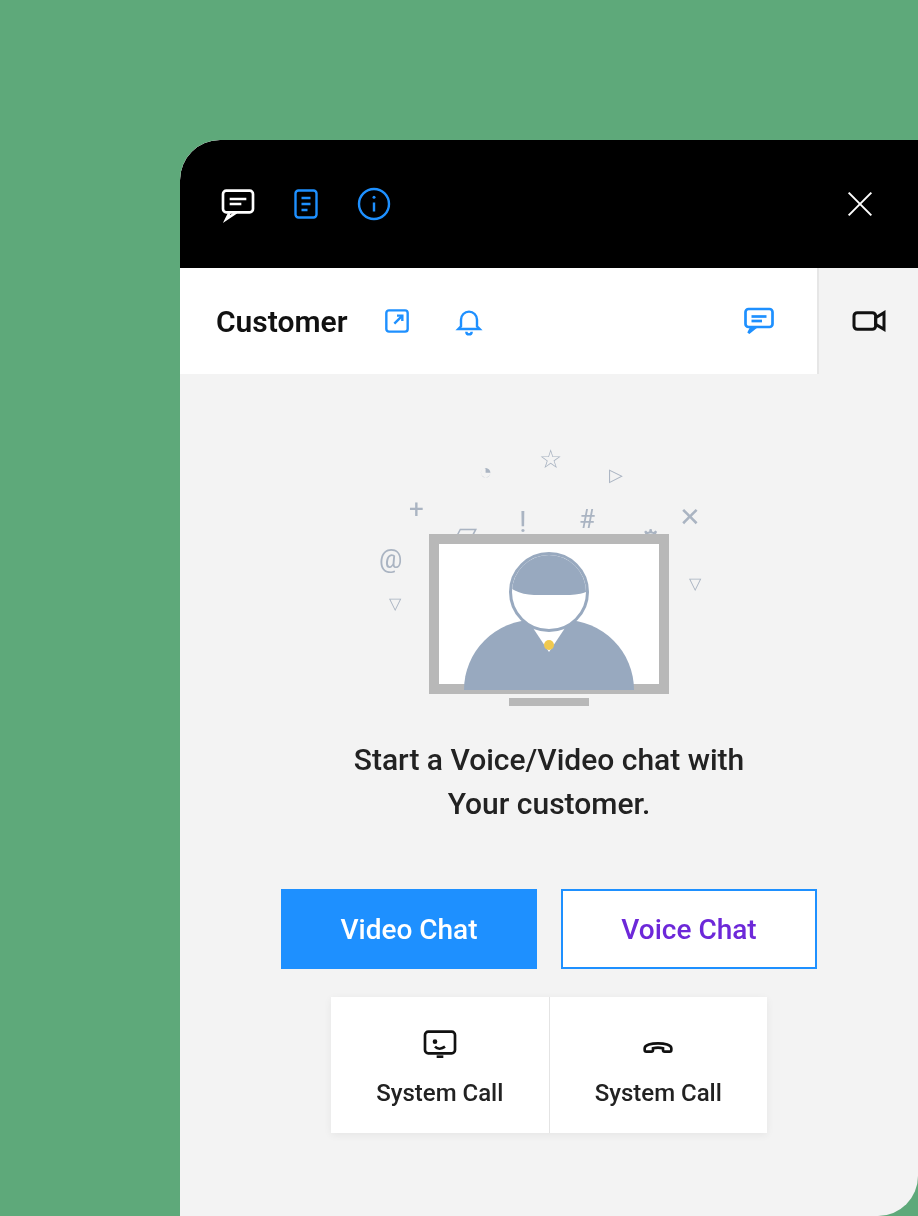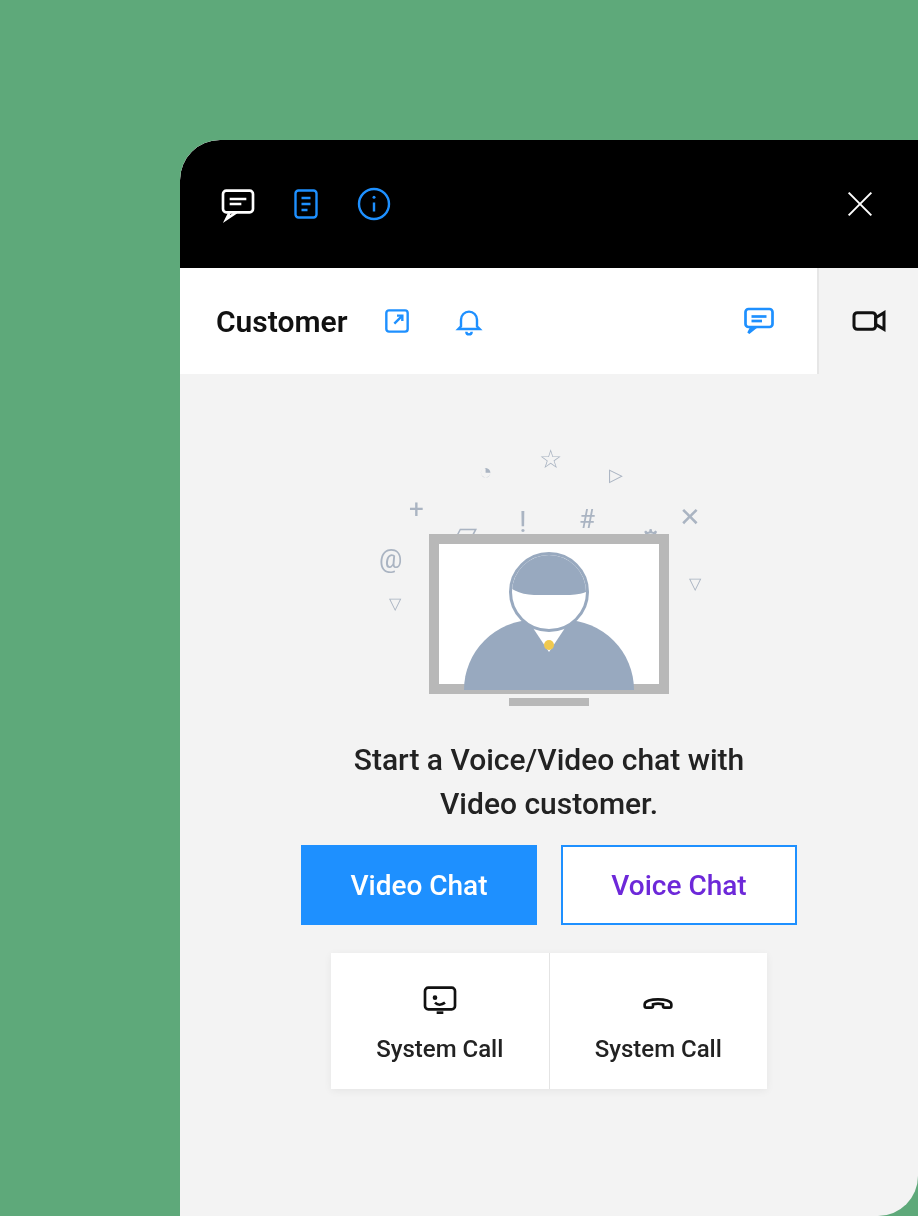--- a/index.html
+++ b/index.html
@@ -169,37 +169,38 @@
   .doodle {
     position: absolute;
     color: #aab4c2;
     font-size: 26px;
   }
   .msg {
     font-size: 30px;
     color: #222;
     text-align: center;
     line-height: 1.45;
-    margin-bottom: 20px;
+    margin-bottom: 40px;
     font-weight: 500;
   }
   .btn-row {
     display: flex;
     gap: 24px;
     margin-bottom: 28px;
   }
   .btn {
-    width: 236px;
+    width: 256px;
     height: 80px;
     display: flex;
     align-items: center;
     justify-content: center;
     font-size: 28px;
     font-weight: 500;
     cursor: pointer;
+    margin-top: 24px;
   }
   .btn-primary {
     background: #1e90ff;
     color: #fff;
     border: none;
   }
   .btn-outline {
     background: #fff;
     color: #6d28d9;
     border: 2px solid #1e90ff;
@@ -327,21 +328,21 @@
         <div class="collar"></div>
         <div class="tie"></div>
         <div class="head">
             <div class="hair"></div>
           </div>
       </div>
     </div>
 
     <div class="msg">
       <span>Start a Voice/Video chat with</span><br>
-      <span>Video customer.</span>
+      <span>Your customer.</span>
     </div>
 
     <div class="btn-row">
       <div class="btn btn-primary">Video Chat</div>
       <div class="btn btn-outline">Voice Chat</div>
     </div>
 
     <div class="card-row">
       <div class="card">
         <svg width="44" height="40" viewBox="0 0 24 24" fill="none" stroke="#111" stroke-width="1.6">

